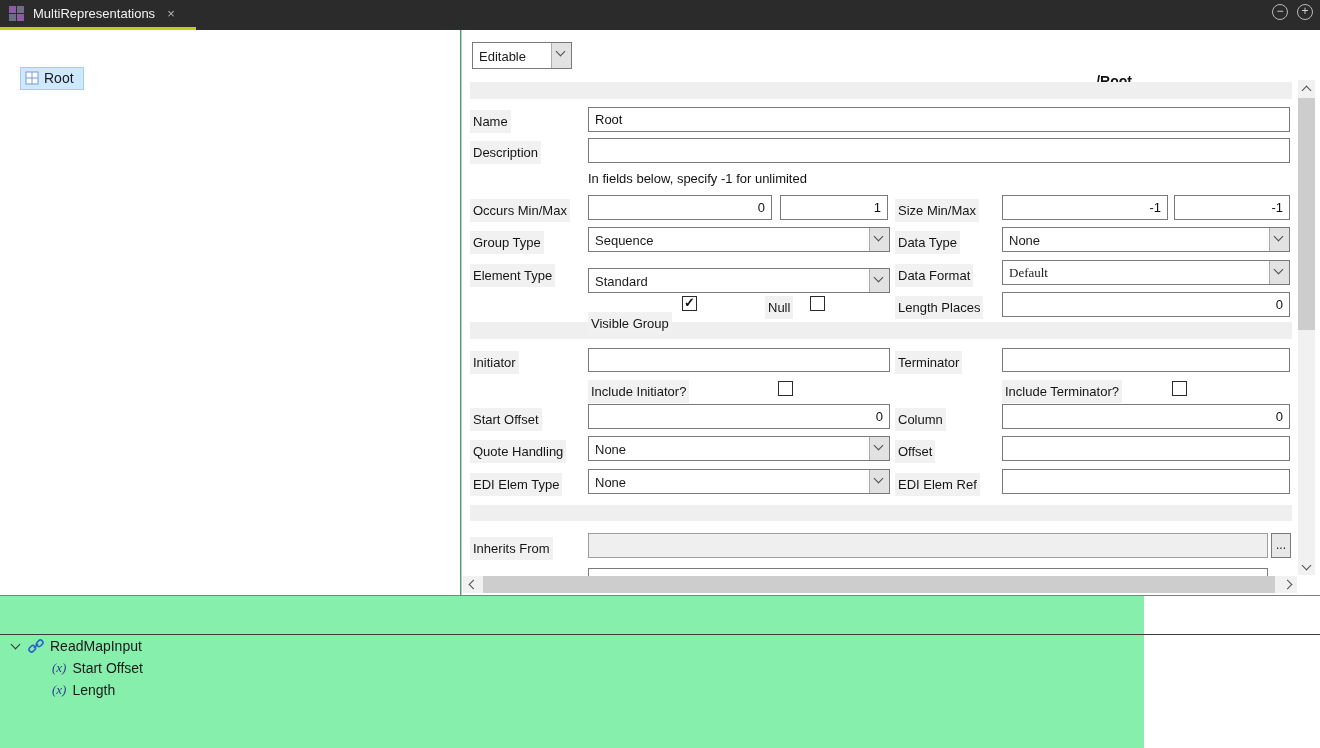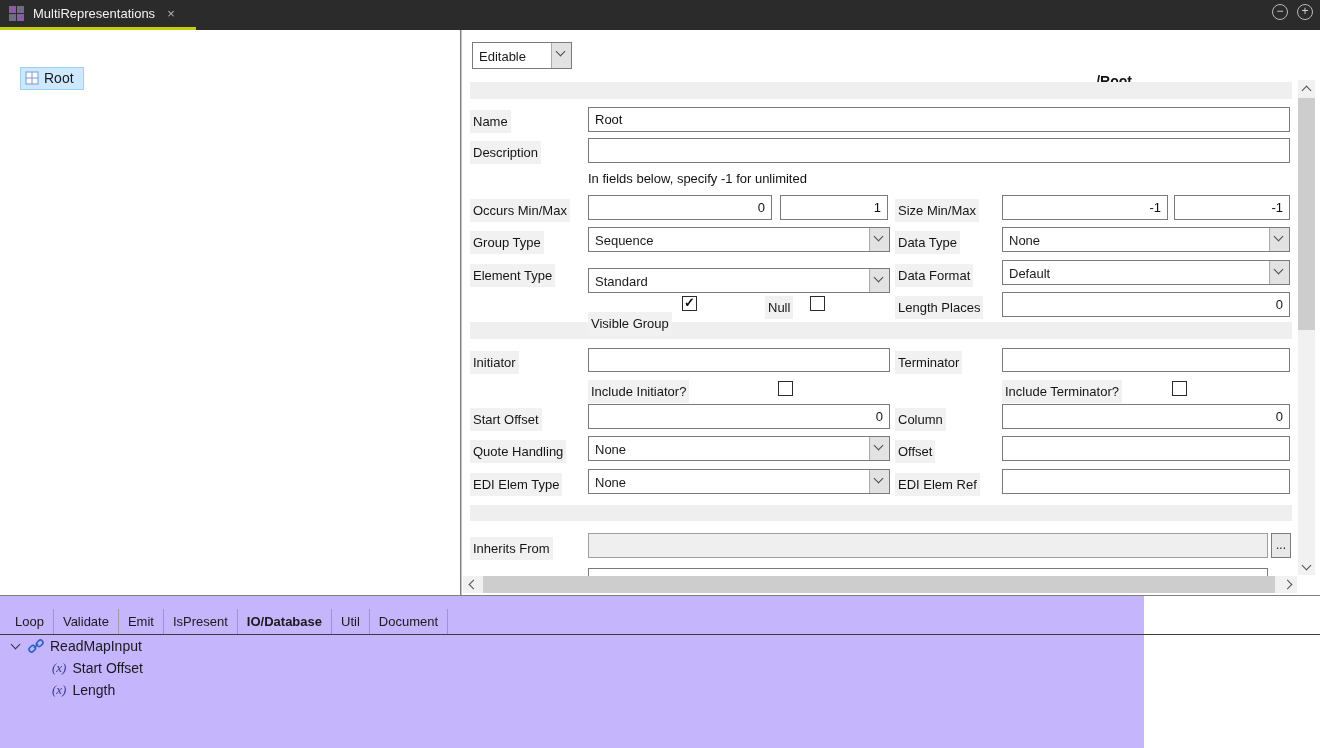--- a/index.html
+++ b/index.html
@@ -1,18 +1,18 @@
 <!DOCTYPE html>
 <html><head>
 <meta charset="utf-8">
 <style>
   * { margin:0; padding:0; box-sizing:border-box; }
   html,body { width:1320px; height:748px; }
   body { font-family:"Liberation Sans", sans-serif; font-size:13px; color:#1a1a1a; background:#fff; overflow:hidden; }
-  #app { position:relative; width:1144px; height:748px; background:#c4b5fd; }
+  #app { position:relative; width:1144px; height:748px; background:#86efac; }
 
   
   .titlebar { position:absolute; left:0; top:0; width:1320px; height:30px; background:#2b2b2b; }
   .doc-tab { position:absolute; left:0; top:0; height:27px; display:flex; align-items:center; padding:0 10px 0 8px; gap:8px; cursor:default; }
   .doc-tab .title { color:#f2f2f2; font-size:13px; }
   .doc-tab .close { color:#b5b5b5; font-size:13px; margin-left:4px; }
   .tab-underline { position:absolute; left:0; top:27px; width:196px; height:3px; background:#c3ce0c; }
   .win-ctrl { position:absolute; top:4px; width:16px; height:16px; border:1px solid #b9b9b9; border-radius:50%; color:#d2d2d2; text-align:center; line-height:13px; font-size:12px; }
 
   
@@ -142,21 +142,21 @@
   </div>
 
   <div class="lbl" style="left:470px; top:264px;">Element Type</div>
   <div class="combo" style="left:588px; top:260px; width:302px; height:25px;margin-top:8px;">
     <span class="txt">Standard</span>
     <span class="btn">
         <span class="chev"></span>
       </span>
   </div>
   <div class="lbl" style="left:895px; top:264px;">Data Format</div>
-  <div class="combo" style="left:1002px; top:260px; width:288px; height:25px;">
+  <div class="combo" style="left:1002px; top:260px; width:288px; height:25px;font-family:Liberation Serif, serif;">
     <span class="txt">Default</span>
     <span class="btn">
         <span class="chev"></span>
       </span>
   </div>
 
   <div class="lbl" style="left:588px; top:312px;">Visible Group</div>
   <input type="checkbox" class="cb" style="left: 682px; top: 296px;" checked="">
   <div class="lbl" style="left:765px; top:296px;">Null</div>
   <input type="checkbox" class="cb" style="left: 810px; top: 296px;">
@@ -219,29 +219,20 @@
         <span class="chev"></span>
       </div>
     <div class="thumb"></div>
     <div class="sb-arrow arr-right" style="left:817px; top:0;">
         <span class="chev"></span>
       </div>
   </div>
 
   <div class="main-bottom-border"></div>
 
-  <div class="tabs">
-    <div class="tab">Loop</div>
-    <div class="tab">Validate</div>
-    <div class="tab">Emit</div>
-    <div class="tab">IsPresent</div>
-    <div class="tab active">IO/Database</div>
-    <div class="tab">Util</div>
-    <div class="tab">Document</div>
-  </div>
   <div class="tabs-underline"></div>
 
   <div class="btree-row" style="left:10px; top:638px; gap:6px;">
     <span class="expander">
         <span class="chev"></span>
       </span>
     <span style="display:inline-flex;">
       <svg width="16" height="16" viewBox="0 0 16 16">
         <g fill="none" stroke="#2b62c9" stroke-width="1.6">
           <path d="M6 10 L10 6"></path>

